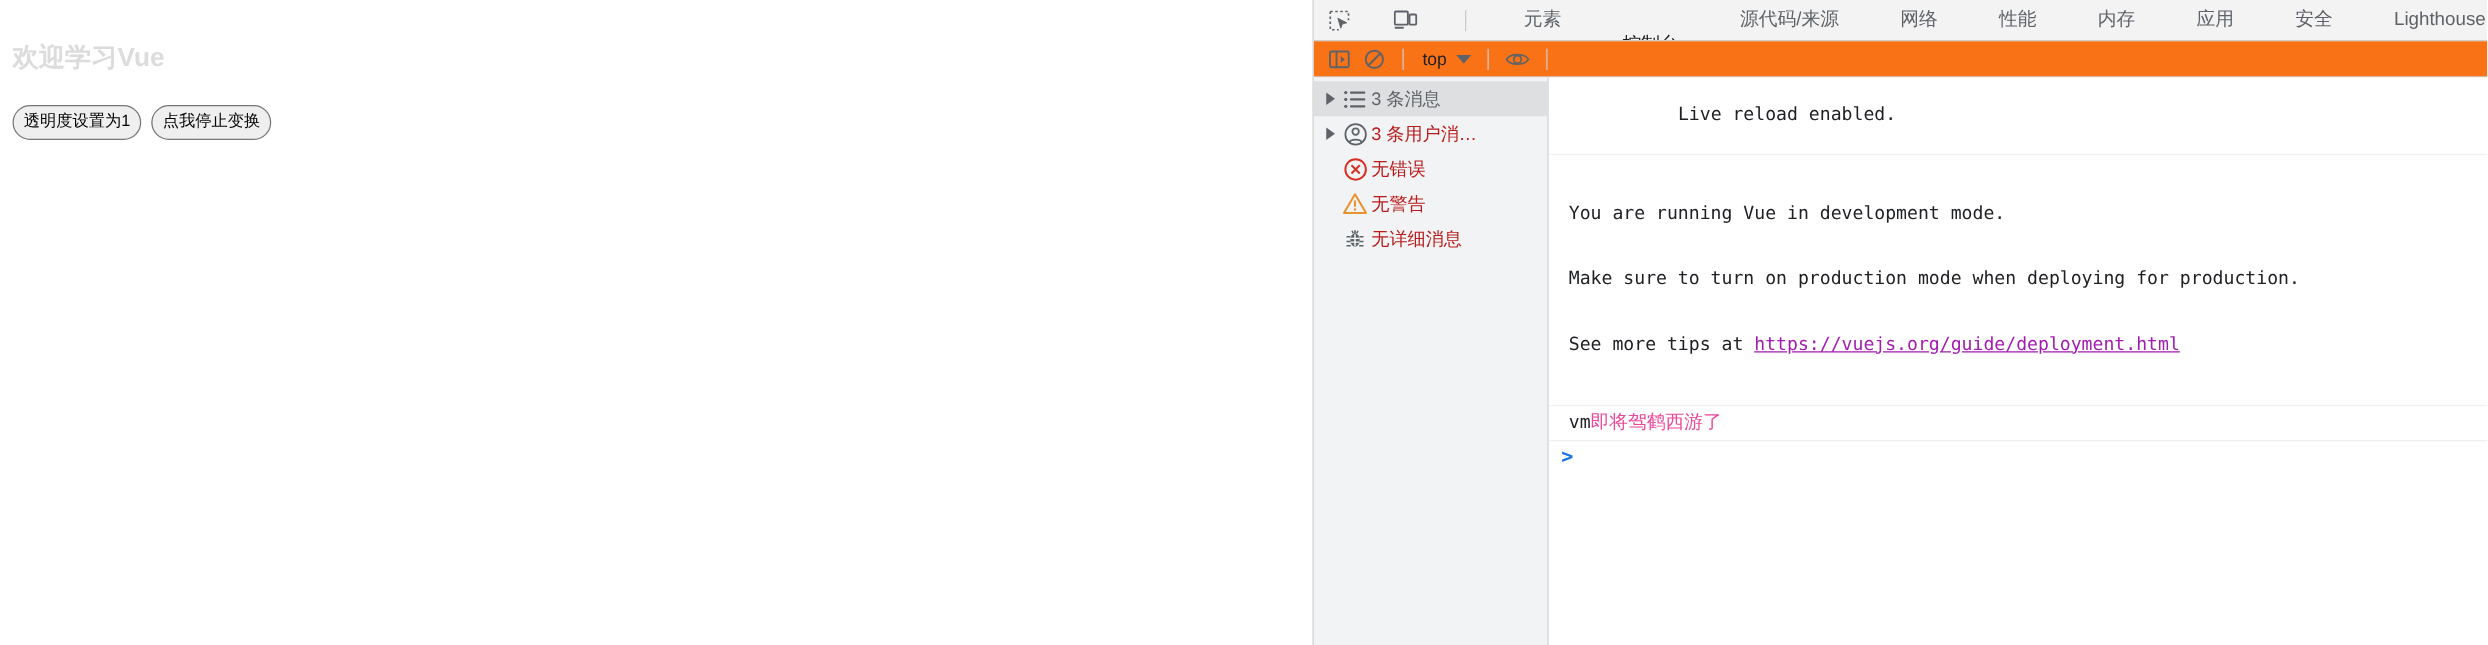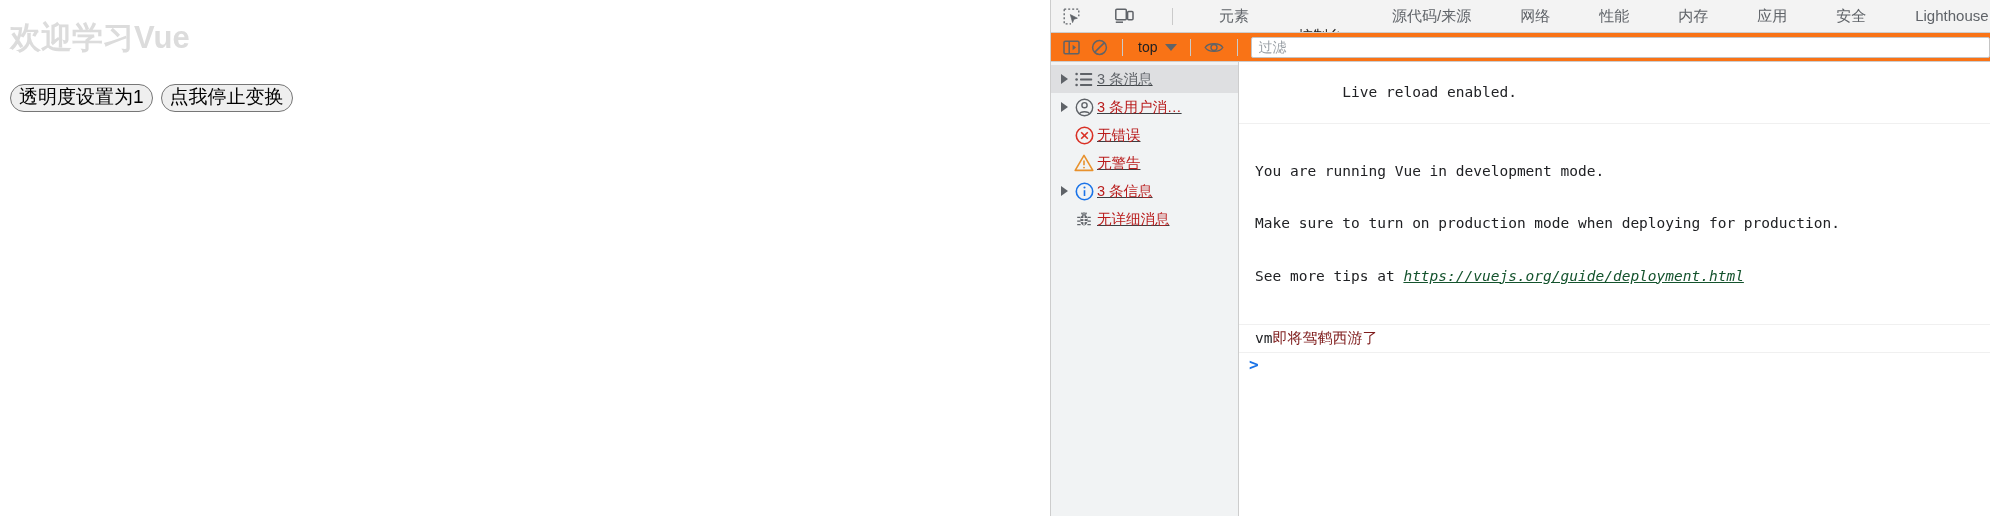--- a/index.html
+++ b/index.html
@@ -29,41 +29,41 @@
     background: #ffffff;
     box-sizing: border-box;
     padding: 0;
   }
 
   .page-heading {
     margin: 0;
     padding: 0;
     position: absolute;
     left: 10px;
-    top: 19px;
-    font-size: 31px;
+    top: 34px;
+    font-size: 21px;
     font-weight: bold;
     color: #dcdcdc;
     letter-spacing: 0px;
     white-space: nowrap;
     line-height: 1.2;
   }
 
   .btn-row {
     position: absolute;
     left: 10px;
     top: 84px;
     display: flex;
     gap: 8px;
     align-items: flex-start;
   }
 
   .page-btn {
     font-family: "Liberation Sans", sans-serif;
-    font-size: 19px;
+    font-size: 13px;
     color: #000000;
     background: #efefef;
     border: 1px solid #767676;
     border-radius: 14px;
     padding: 3px 8px 5px 8px;
     line-height: 18px;
     cursor: default;
     white-space: nowrap;
   }
 
@@ -203,21 +203,20 @@
 
   .side-item {
     display: flex;
     align-items: center;
     height: 28px;
     padding-left: 6px;
     font-size: 14.5px;
     color: #3c4043;
     white-space: nowrap;
     box-sizing: border-box;
-    text-decoration: underline;
   }
   .side-item.selected {
     background: #dedfe1;
   }
   .side-arrow {
     width: 14px;
     flex: 0 0 14px;
     display: flex;
     align-items: center;
     justify-content: center;
@@ -262,26 +261,25 @@
   .log-row.cn {
     font-family: "Liberation Sans", sans-serif;
     font-size: 15px;
   }
   .log-row.cn .mono-prefix {
     font-family: "DejaVu Sans Mono", "Liberation Mono", monospace;
     font-size: 14.5px;
     color: #202124;
   }
   .log-row.cn .cn-text {
-    color: #7f1d1d;
+    color: #ec4899;
   }
   .log-link {
-    color: #14532d;
+    color: #a21caf;
     text-decoration: underline;
-    font-style: italic;
   }
 
   .prompt-row {
     display: flex;
     align-items: flex-start;
     padding: 4px 8px 4px 10px;
     height: 22px;
   }
   .prompt-caret {
     color: #1a73e8;
@@ -371,21 +369,20 @@
 
       <span class="icon-btn">
         <svg width="20" height="15" viewBox="0 0 20 15">
           <path d="M1.2 7.5 C4.2 2.4 15.8 2.4 18.8 7.5 C15.8 12.6 4.2 12.6 1.2 7.5 Z" fill="none" stroke="#5f6368" stroke-width="1.4"></path>
           <circle cx="10" cy="7.5" r="3" fill="none" stroke="#5f6368" stroke-width="1.4"></circle>
         </svg>
       </span>
 
       <span class="vdivider"></span>
 
-      <input class="filter-input" type="text" placeholder="过滤" style="">
     </div>
 
     <div class="dt-body">
 
       <div class="dt-sidebar">
 
         <div class="side-item selected muted">
           <span class="side-arrow">
               <span class="tri"></span>
             </span>
@@ -434,33 +431,20 @@
           <span class="side-icon">
             <svg width="20" height="18" viewBox="0 0 20 18">
               <path d="M10 1.4 L18.8 16.4 H1.2 Z" fill="none" stroke="#e8912d" stroke-width="1.6" stroke-linejoin="round"></path>
               <path d="M10 6.4 V11.3" stroke="#e8912d" stroke-width="1.6"></path>
               <circle cx="10" cy="13.6" r="0.95" fill="#e8912d"></circle>
             </svg>
           </span>
           <span class="side-label">无警告</span>
         </div>
 
-        <div class="side-item">
-          <span class="side-arrow">
-              <span class="tri"></span>
-            </span>
-          <span class="side-icon">
-            <svg width="19" height="19" viewBox="0 0 19 19">
-              <circle cx="9.5" cy="9.5" r="8.2" fill="none" stroke="#1a73e8" stroke-width="1.6"></circle>
-              <circle cx="9.5" cy="5.5" r="1.05" fill="#1a73e8"></circle>
-              <path d="M9.5 8.2 V14.0" stroke="#1a73e8" stroke-width="1.6"></path>
-            </svg>
-          </span>
-          <span class="side-label">3 条信息</span>
-        </div>
 
         <div class="side-item">
           <span class="side-arrow"></span>
           <span class="side-icon">
             <svg width="16" height="18" viewBox="0 0 16 18">
               <g stroke="#5f6368" stroke-width="1.3" fill="none">
                 <ellipse cx="8" cy="10" rx="3.7" ry="5.4" fill="#5f6368" stroke="none"></ellipse>
                 <path d="M8 2.2 V5.0"></path>
                 <path d="M5.6 2.6 L6.6 4.6 M10.4 2.6 L9.4 4.6"></path>
                 <path d="M1.2 7.4 H4.4 M1.2 11.2 H4.4 M1.2 14.6 H4.6"></path>

